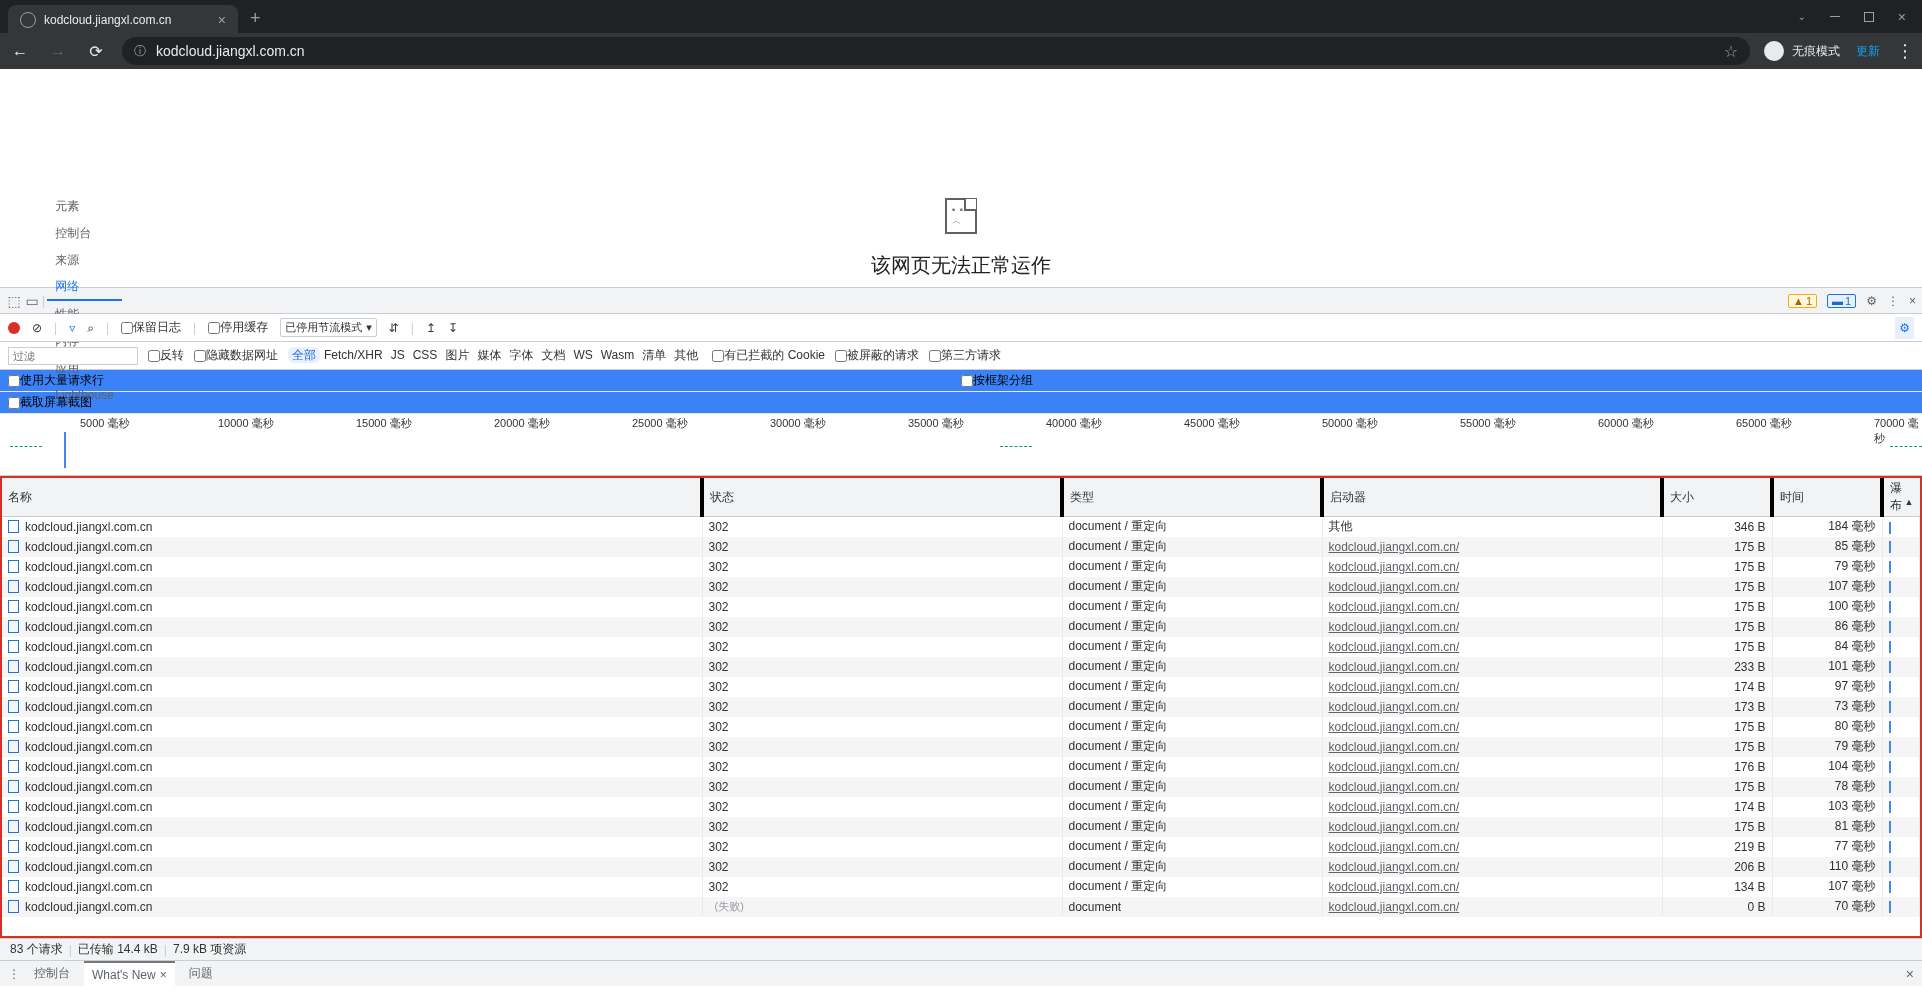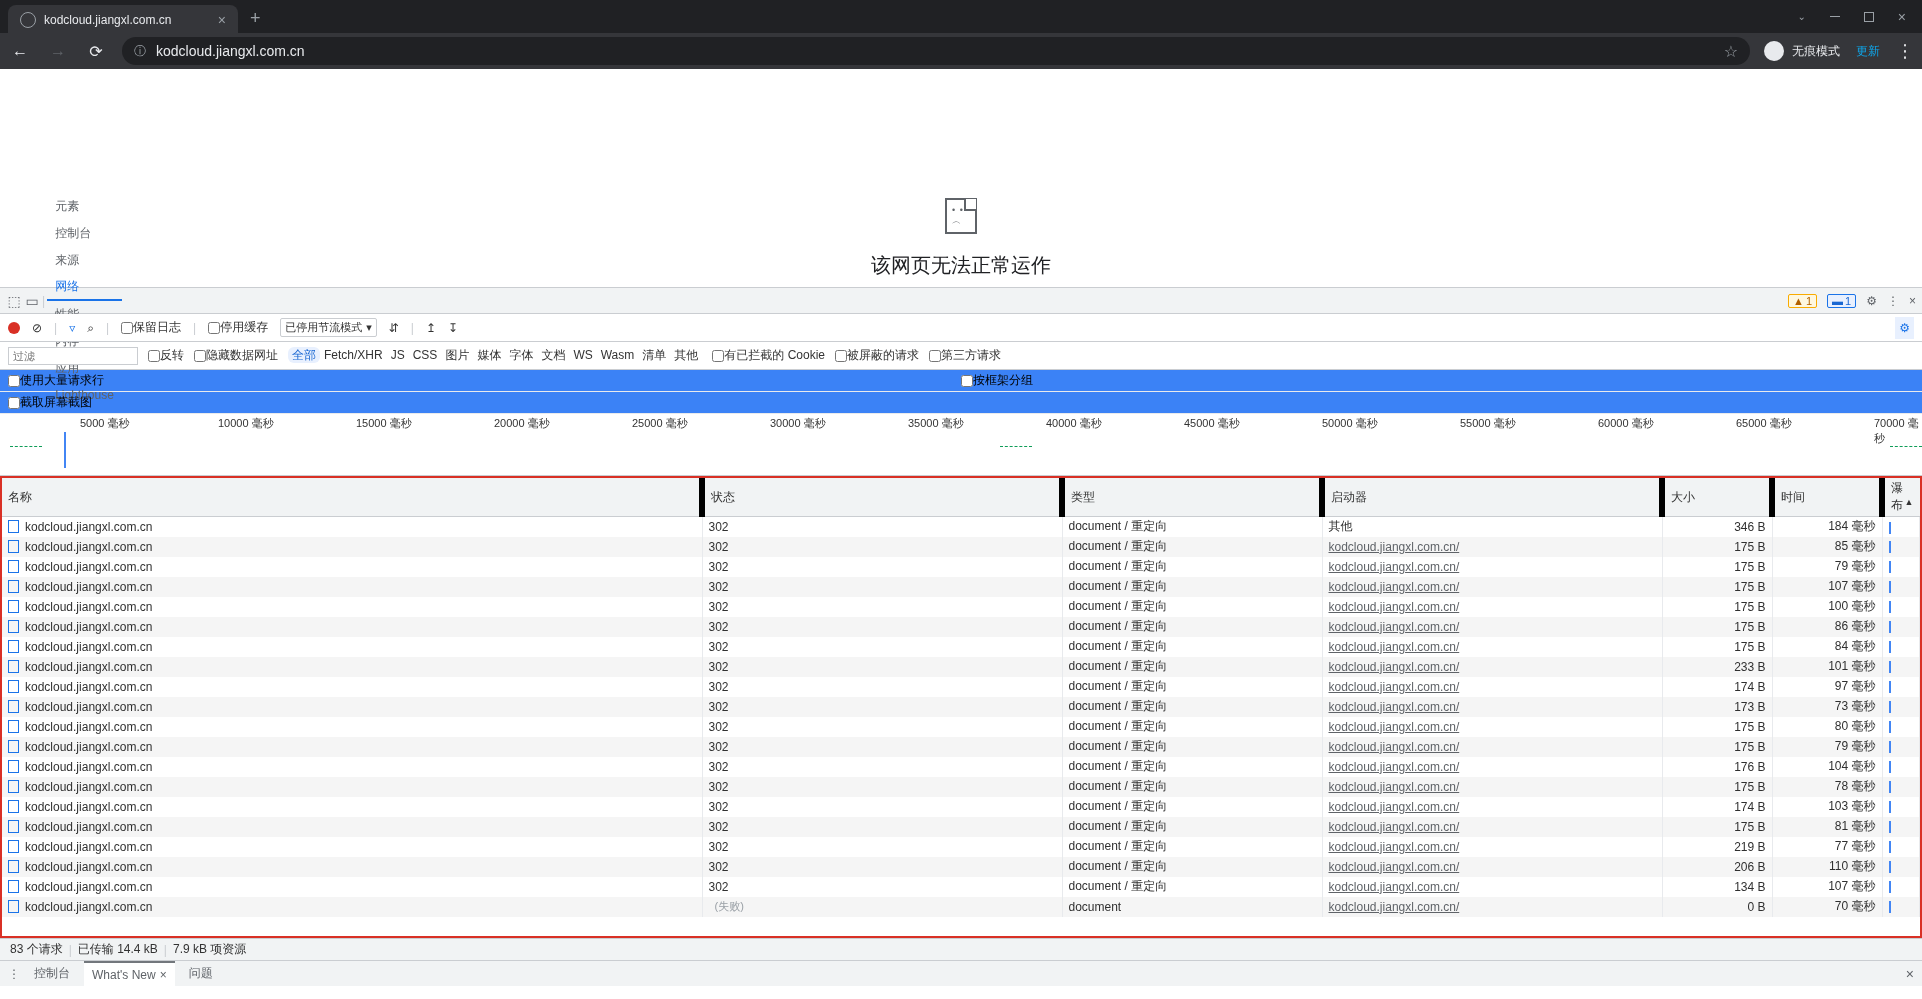--- a/index.html
+++ b/index.html
@@ -61,21 +61,21 @@
 
 
 .timeline { height: 62px; border-bottom: 1px solid #cacdd1; position: relative; background: #fff; overflow: hidden; }
 .tl-tick { position: absolute; top: 2px; font-size: 11px; color: #333; }
 .tl-mark { position: absolute; top: 18px; width: 2px; height: 36px; background: #4285f4; }
 .tl-dash { position: absolute; top: 32px; width: 32px; border-bottom: 1px dashed #0f9d58; }
 
 
 .table-wrap { height: 462px; position: relative; border: 2px solid #d93025; border-top: 2px solid #d93025; }
 .net-table { width: 100%; border-collapse: collapse; table-layout: fixed; }
-.net-table th { text-align: left; font-weight: normal; font-size: 12px; background: #f1f3f4; border-bottom: 1px solid #cacdd1; border-right: 6px solid #000000; padding: 2px 6px; height: 20px; color: #333; }
+.net-table th { text-align: left; font-weight: normal; font-size: 12px; background: #f1f3f4; border-bottom: 1px solid #cacdd1; border-right: 4px solid #000000; padding: 2px 6px; height: 20px; color: #333; }
 .net-table th:last-child { border-right: none; }
 .net-table td { font-size: 12px; padding: 1px 6px; height: 20px; border-right: 1px solid #e8eaed; color: #303030; white-space: nowrap; overflow: hidden; }
 .net-table tbody tr:nth-child(odd) { background: #fff; }
 .net-table tbody tr:nth-child(even) { background: #f5f5f5; }
 .file-icon { display: inline-block; width: 11px; height: 13px; border: 1px solid #1a73e8; margin-right: 6px; vertical-align: -2px; position: relative; }
 .launcher-link { color: #5f6368; text-decoration: underline; }
 .td-right { text-align: right; }
 .waterfall-bar { display: inline-block; width: 2px; height: 12px; background: #4285f4; vertical-align: middle; }
 .sort-arrow { float: right; font-size: 9px; }
 .fail-text { color: #9aa0a6; font-size: 11px; padding-left: 6px; }

